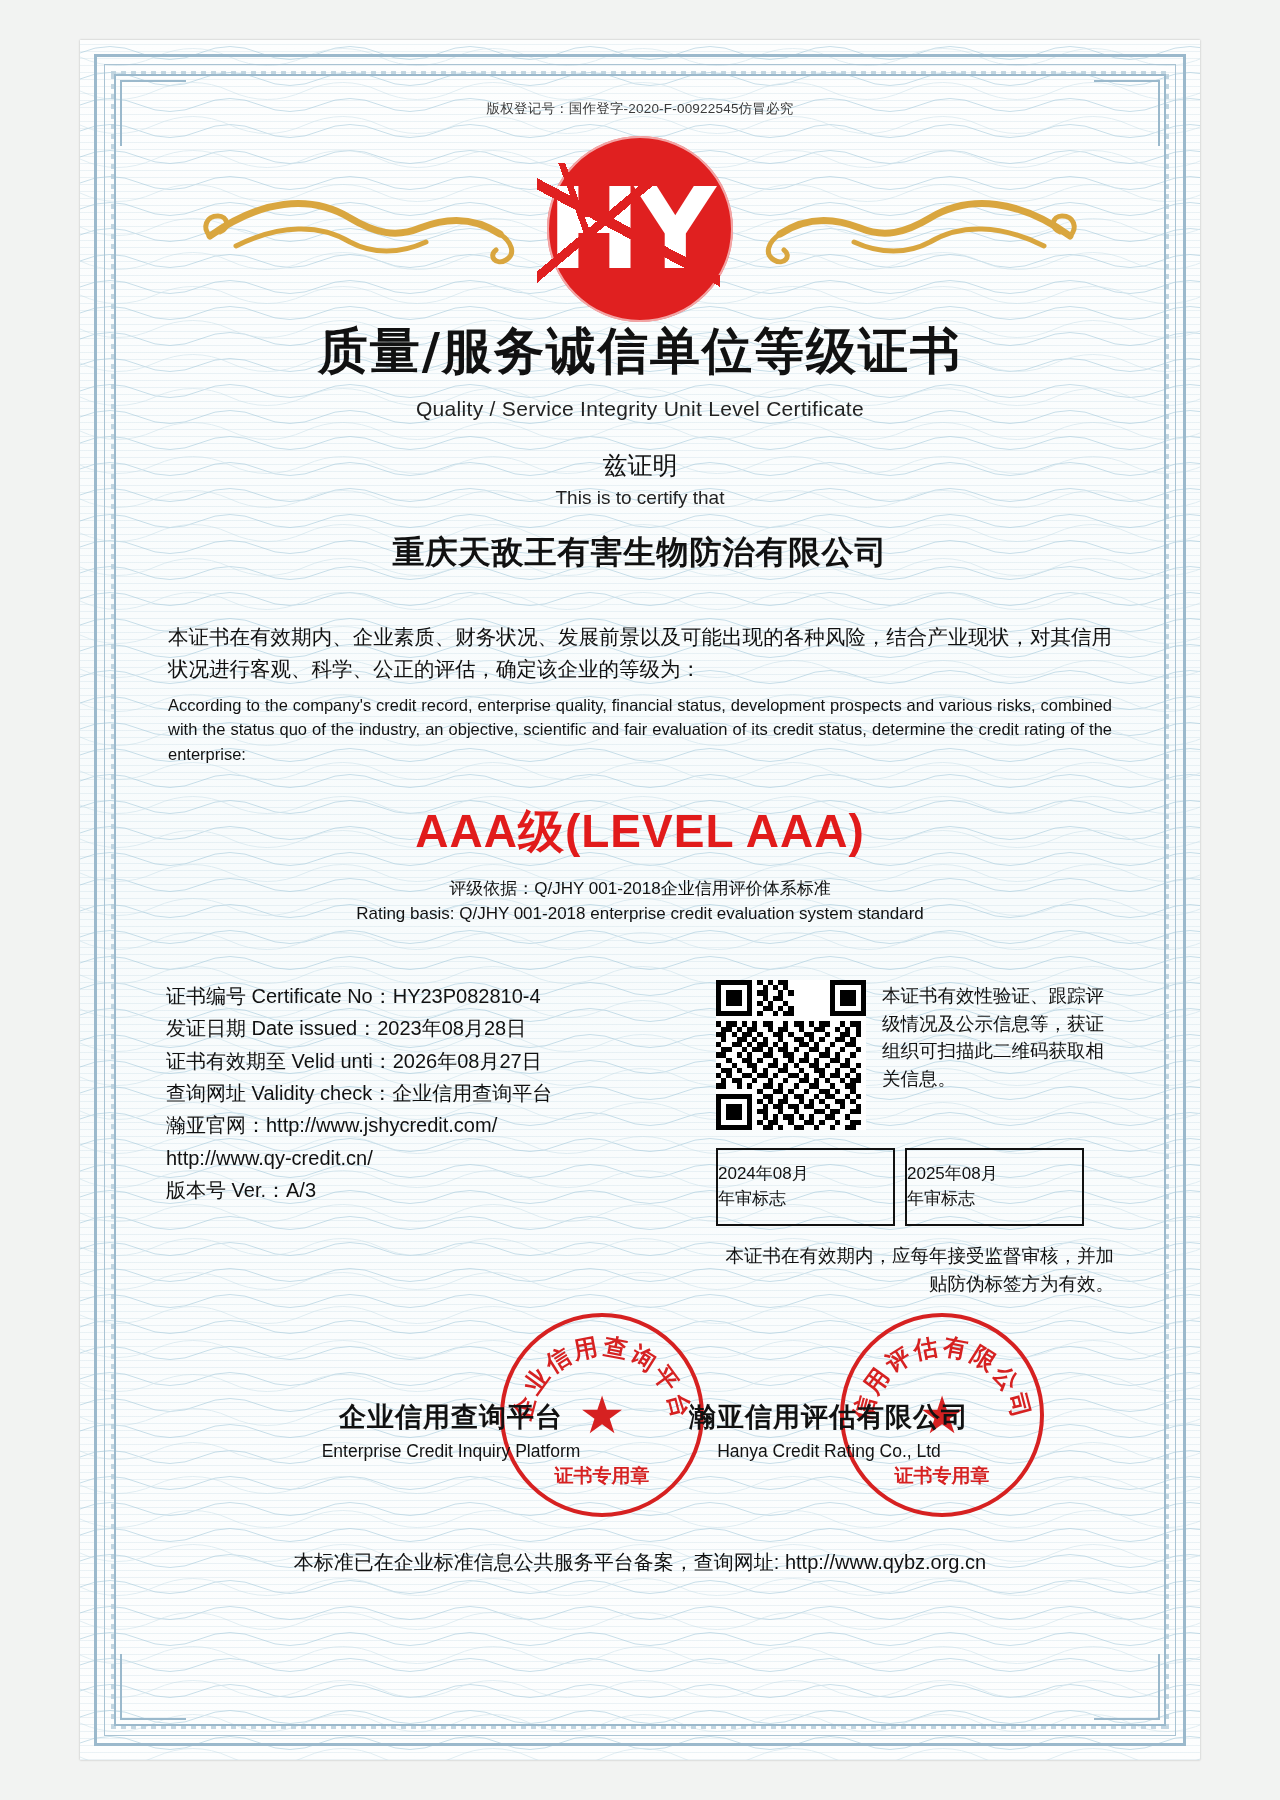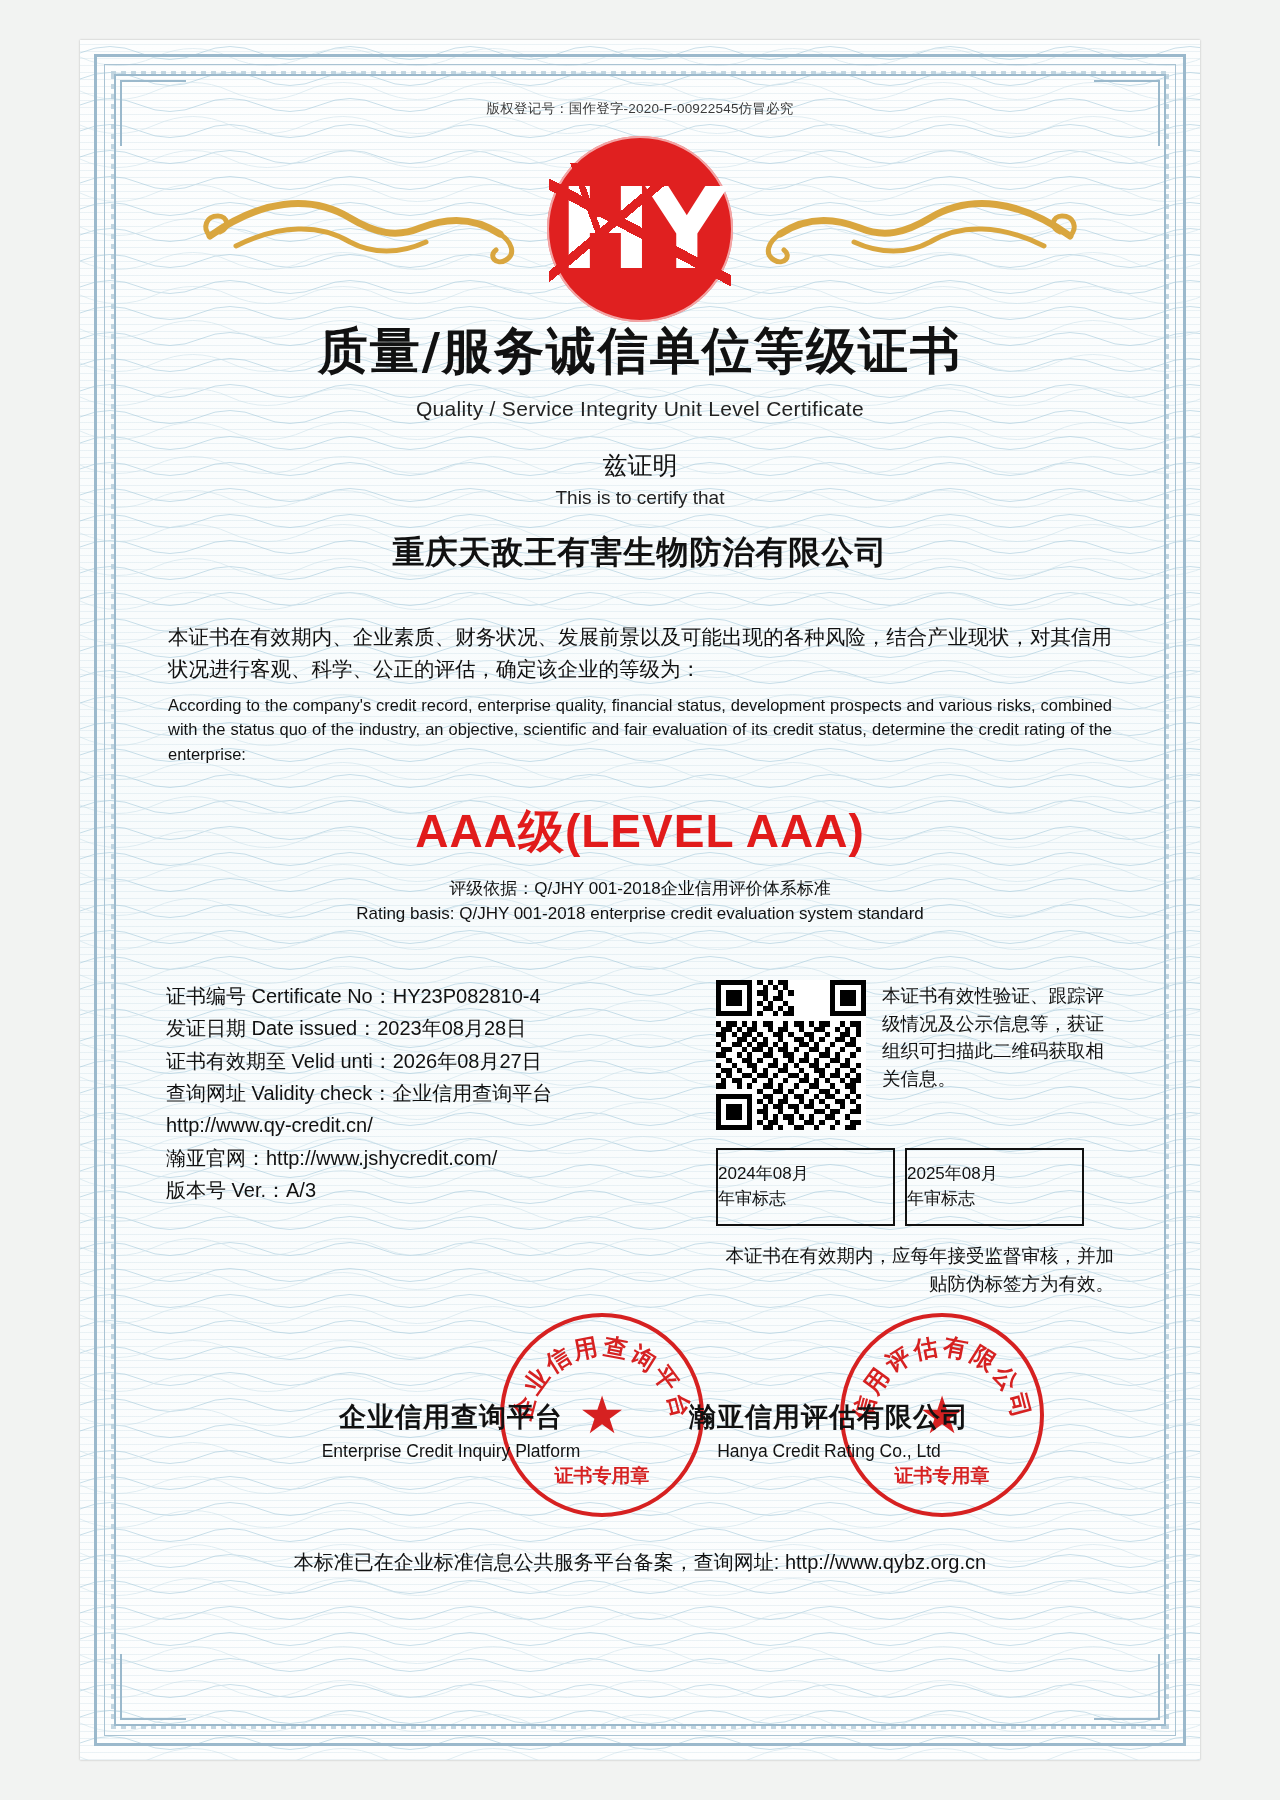--- a/index.html
+++ b/index.html
@@ -75,21 +75,21 @@
     position:absolute;top:58px;
     width:330px;height:90px;
   }
   .flourish.left{left:60px;}
   .flourish.right{right:60px;transform:scaleX(-1);}
 
   .logo-circle{
     position:absolute;left:50%;top:10px;transform:translateX(-50%);
     width:186px;height:186px;border-radius:50%;
     background:#e02020;
-    display:flex;align-items:center;justify-content:center;
+    display:flex;align-items:center;justify-content:flex-start;
     box-shadow:0 0 0 2px rgba(255,255,255,.6) inset;
   }
   .logo-mark{
     font-size:112px;font-weight:bold;color:#ffffff;
     font-family:"DejaVu Sans", sans-serif;
     letter-spacing:-6px;
     line-height:1;
     position:relative;
   }
   .logo-mark::after{
@@ -312,22 +312,22 @@
     <div class="level">AAA级(LEVEL AAA)</div>
     <div class="basis-cn">评级依据：Q/JHY 001-2018企业信用评价体系标准</div>
     <div class="basis-en">Rating basis: Q/JHY 001-2018 enterprise credit evaluation system standard</div>
 
     <div class="details">
       <div class="details-left">
         <div>证书编号 Certificate No：HY23P082810-4</div>
         <div>发证日期 Date issued：2023年08月28日</div>
         <div>证书有效期至 Velid unti：2026年08月27日</div>
         <div>查询网址 Validity check：企业信用查询平台</div>
+        <div>瀚亚官网：http://www.jshycredit.com/</div>
         <div>http://www.qy-credit.cn/</div>
-        <div>瀚亚官网：http://www.jshycredit.com/</div>
         <div>版本号 Ver.：A/3</div>
       </div>
 
       <div class="details-right">
         <div class="qr-row">
           <svg class="qr" viewBox="0 0 29 29" shape-rendering="crispEdges">
             <rect width="29" height="29" fill="#fff"></rect>
             <g fill="#000">
               <rect x="0" y="0" width="7" height="7"></rect>
                 <rect x="1" y="1" width="5" height="5" fill="#fff"></rect>

